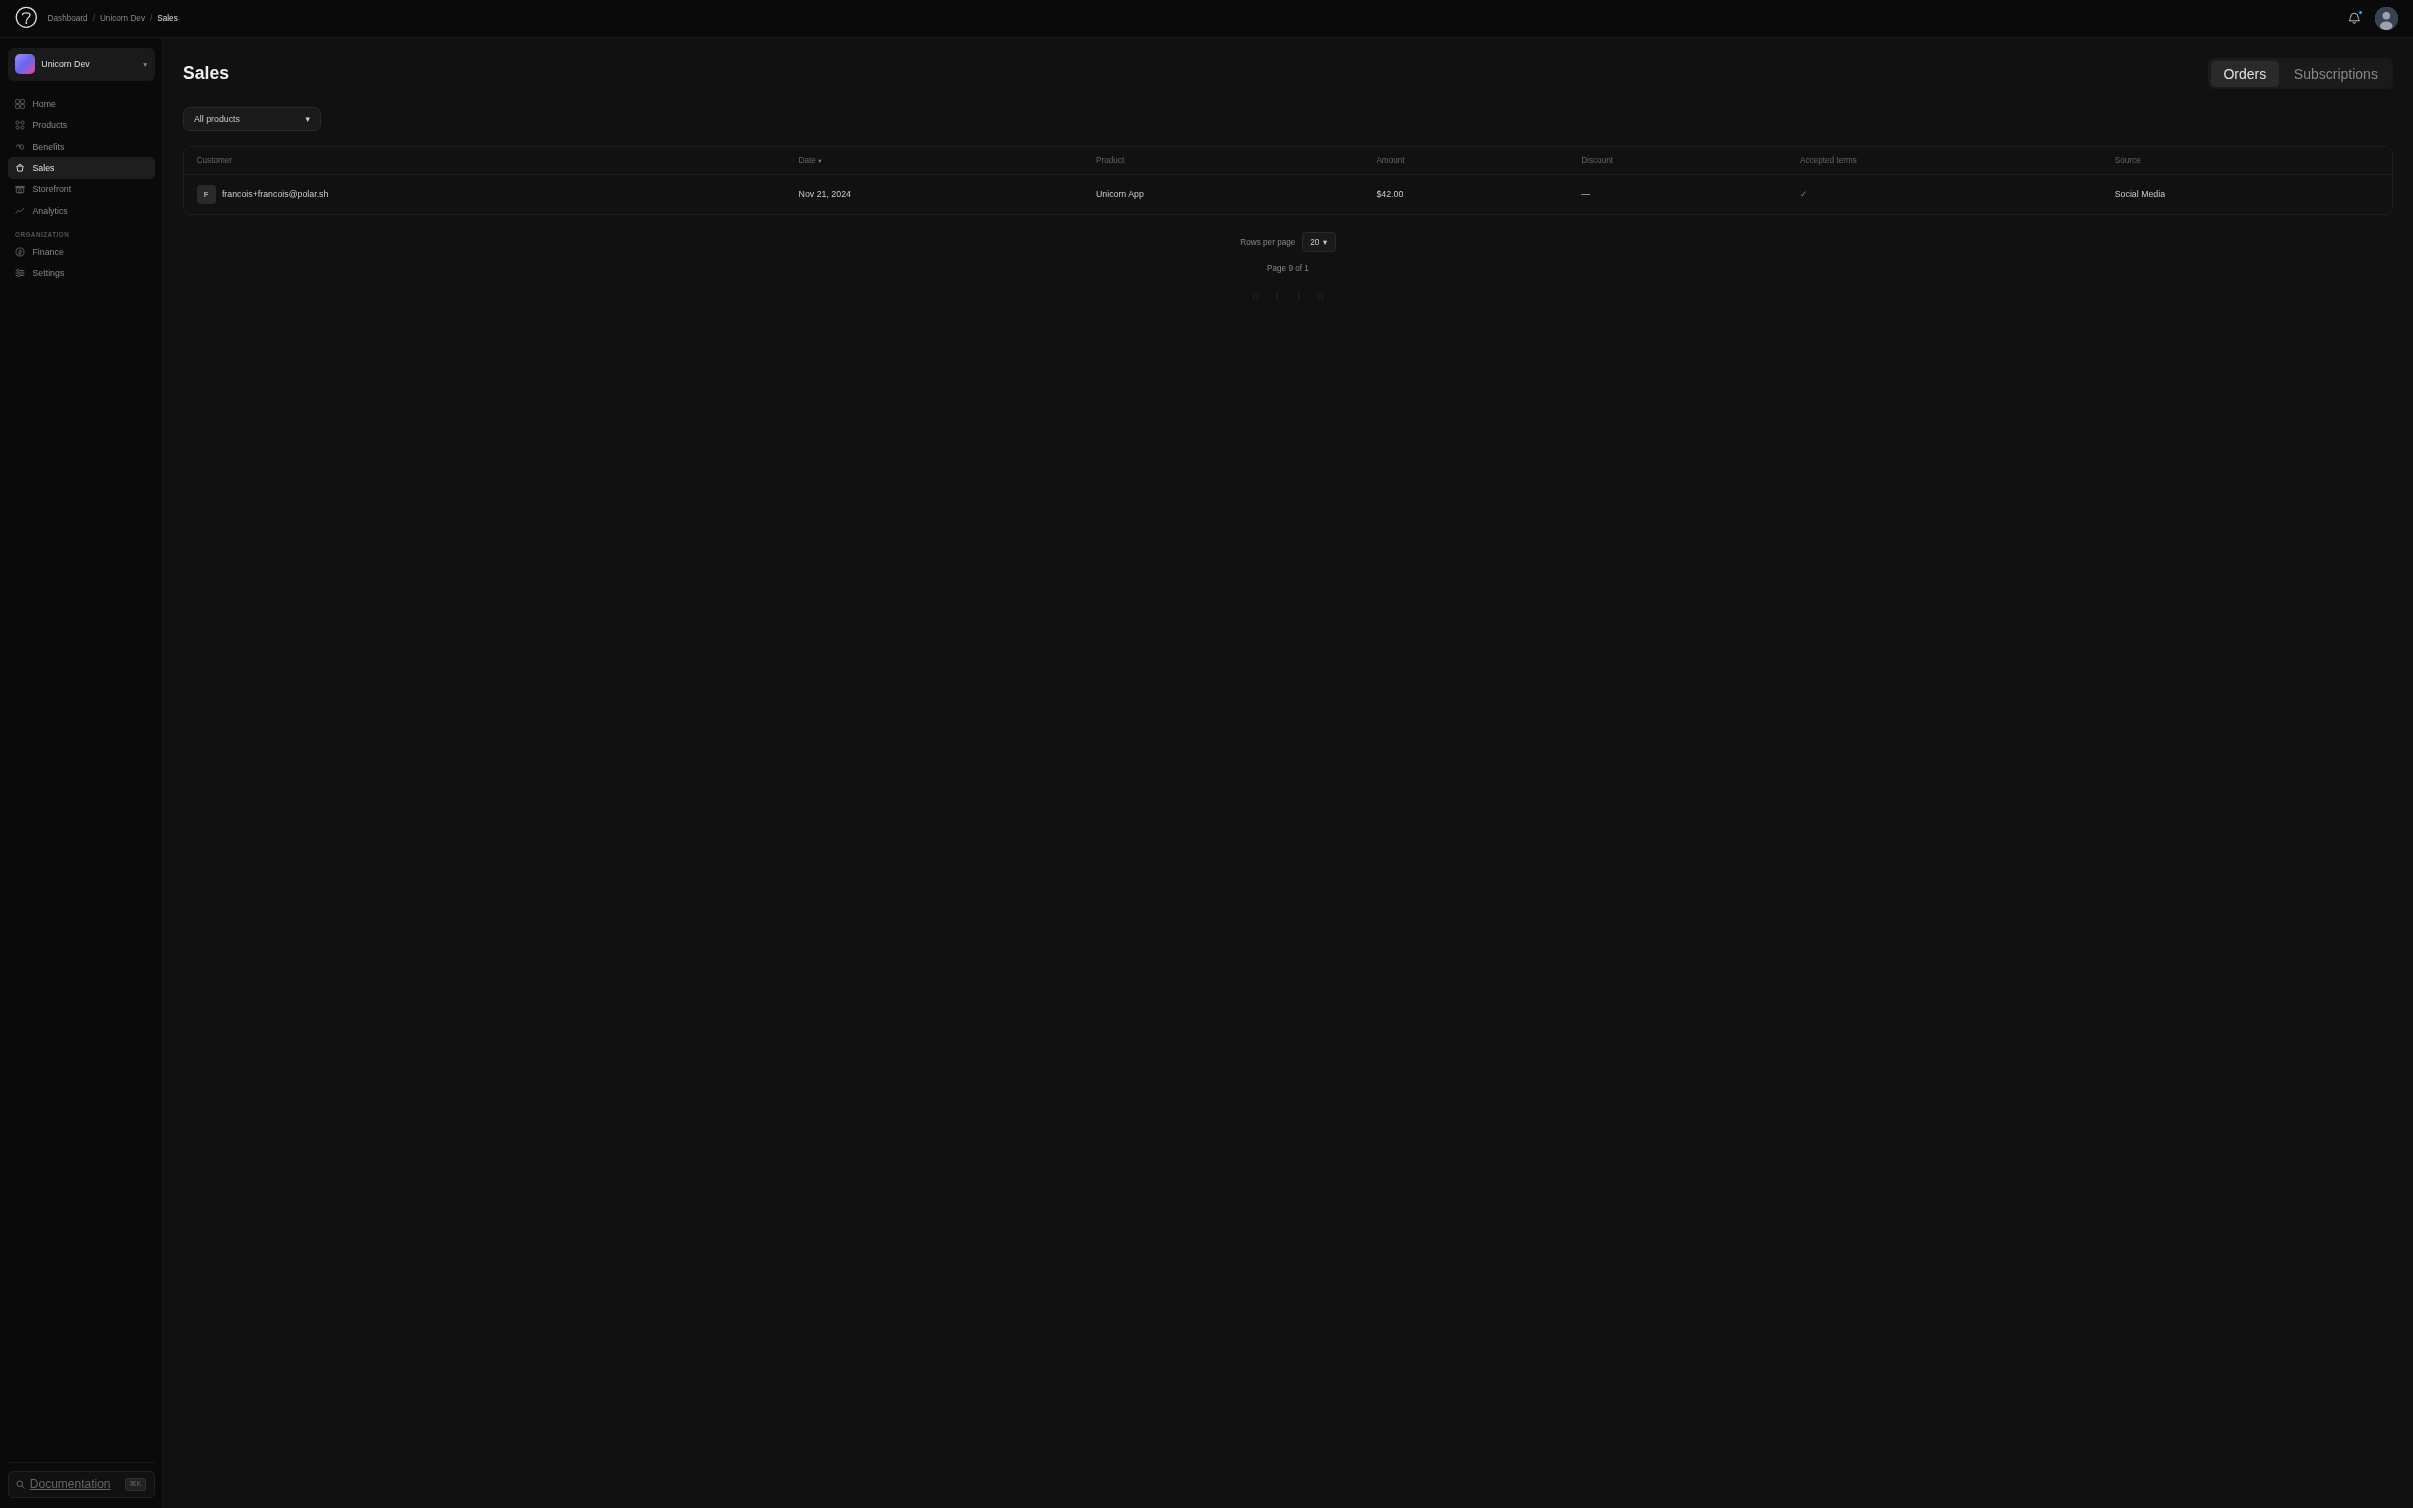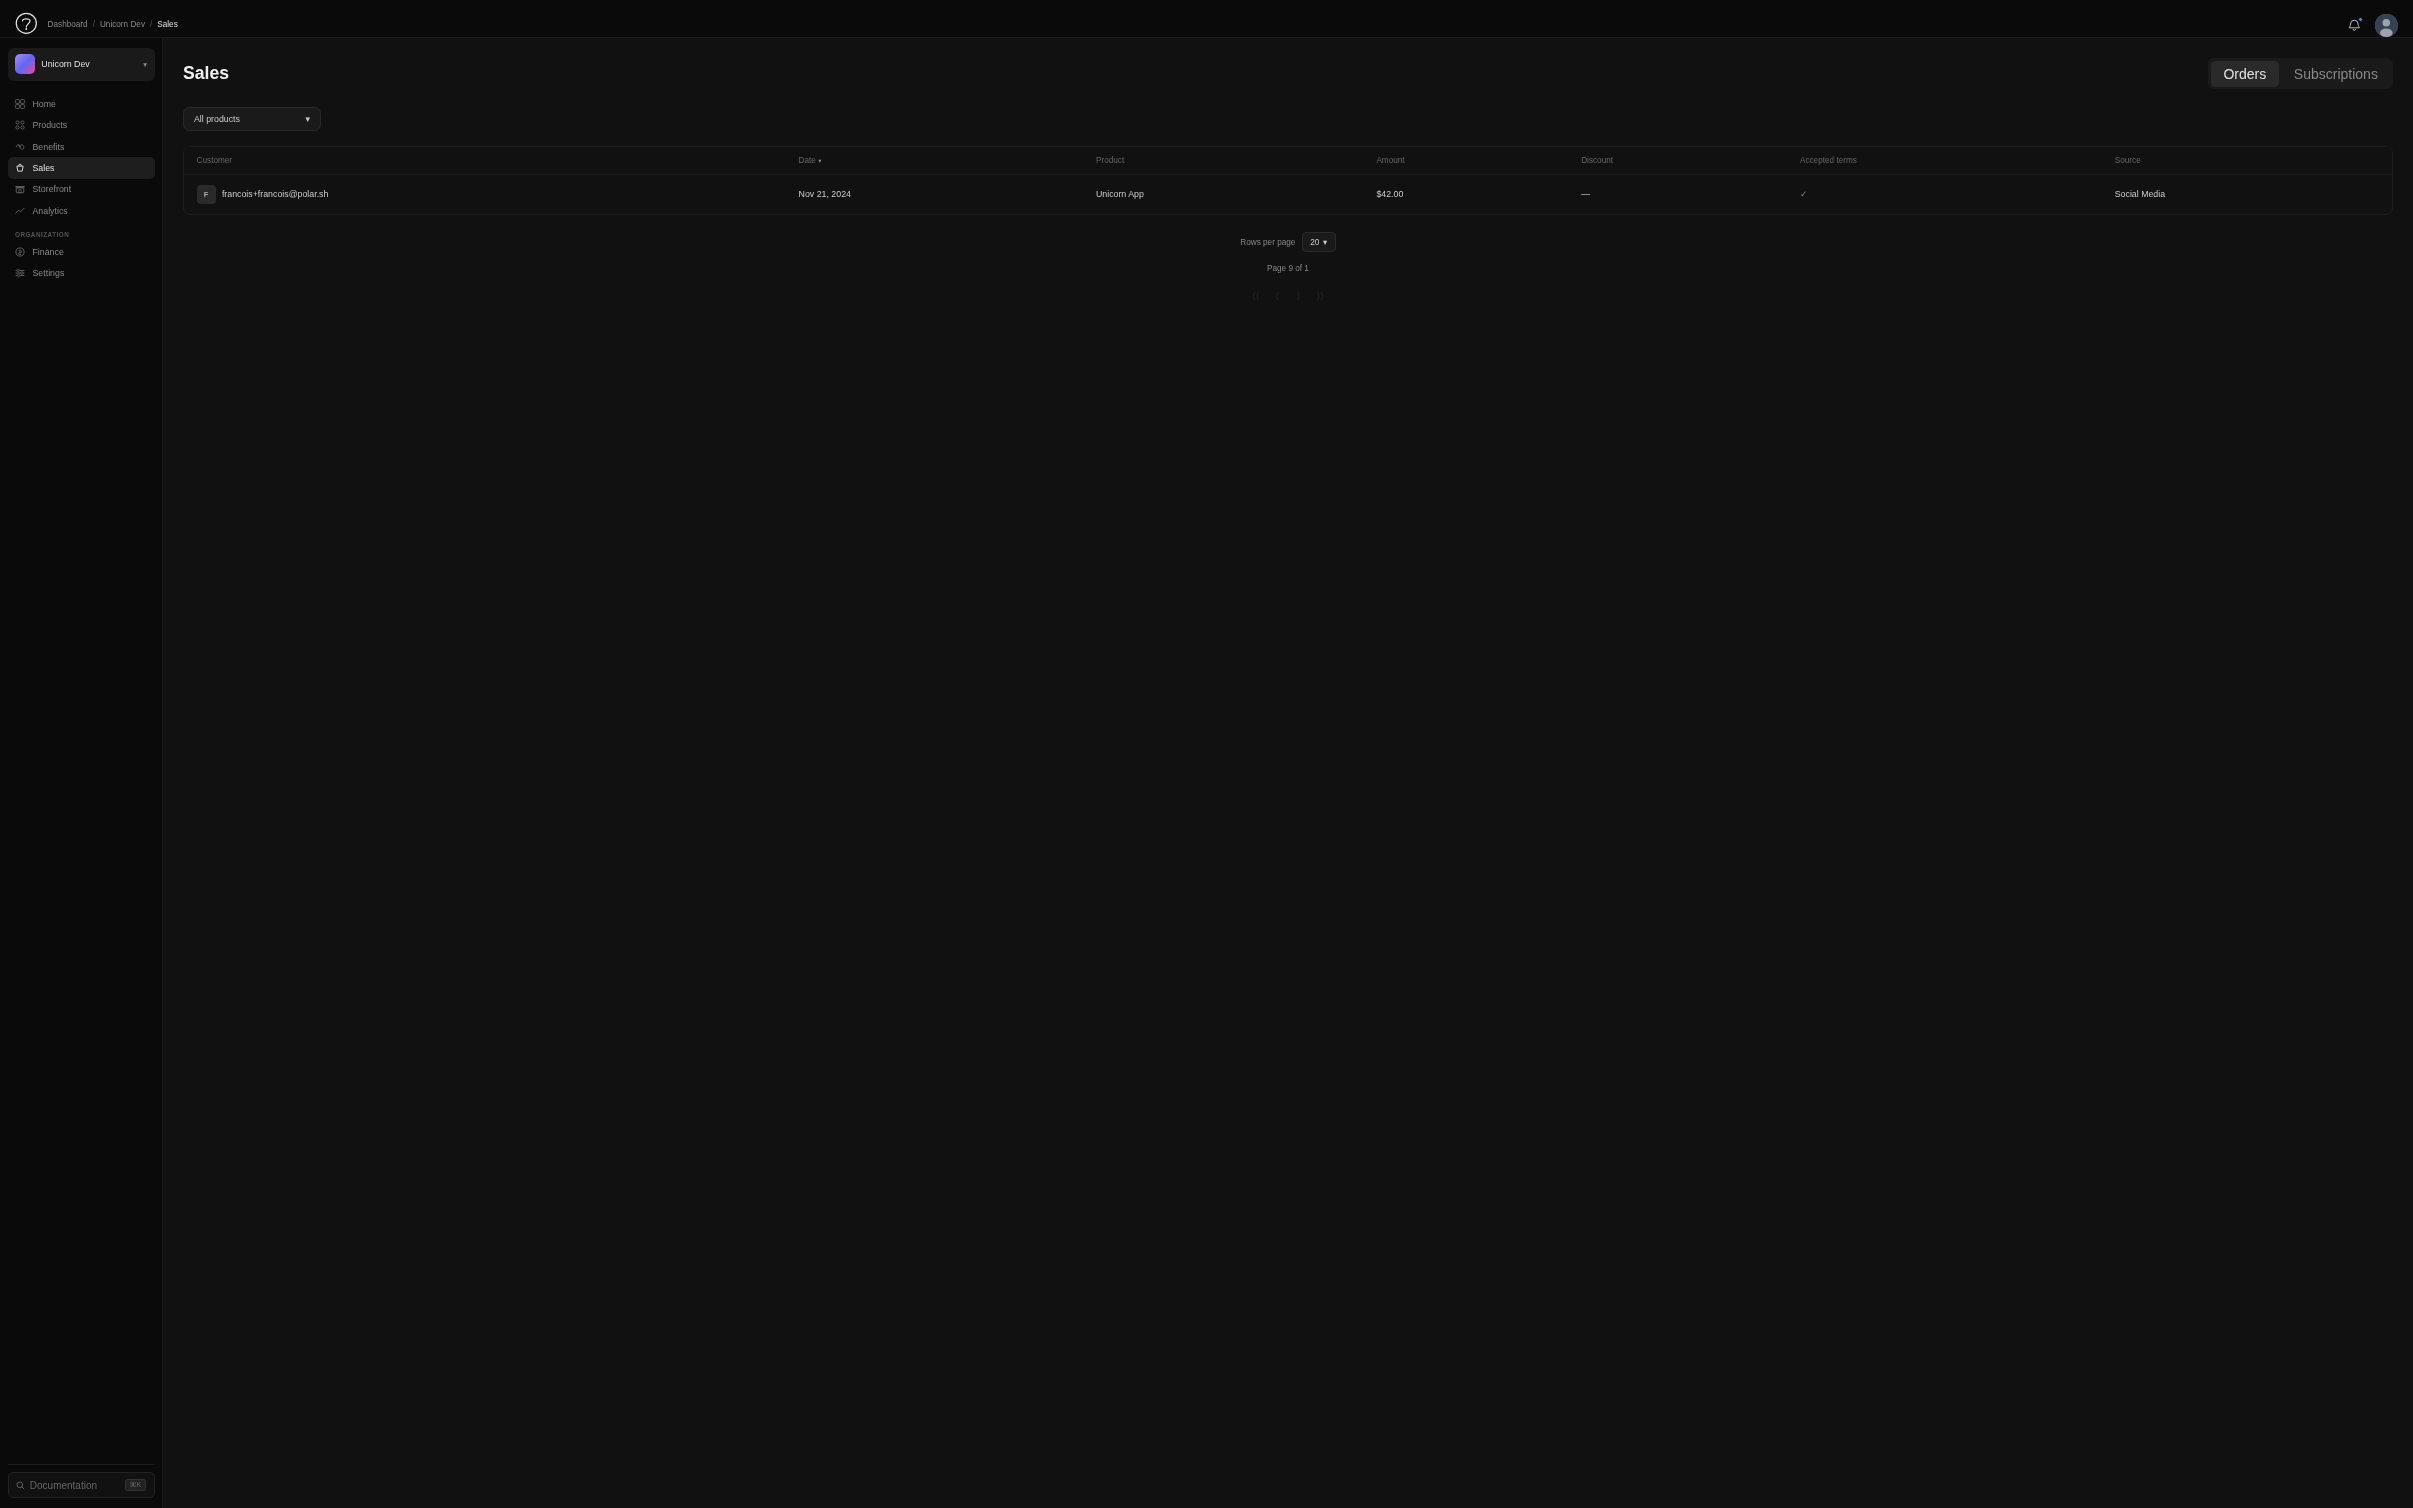--- a/index.html
+++ b/index.html
@@ -10,21 +10,21 @@
       font-size: 8.8px;
       height: 100vh;
       display: flex;
       flex-direction: column;
       overflow: hidden;
     }
 
     
     .topbar {
       display: flex;
-      align-items: flex-end;
+      align-items: center;
       justify-content: space-between;
       padding: 0 15px;
       height: 38px;
       background: #0a0a0a;
       border-bottom: 0.6px solid #1a1a1a;
       flex-shrink: 0;
     }
     .topbar-left {
       display: flex;
       align-items: center;
@@ -163,21 +163,21 @@
     .doc-search {
       display: flex;
       align-items: center;
       gap: 5px;
       padding: 5.7px 7.5px;
       background: #111;
       border-radius: 5px;
       border: 0.6px solid #222;
       cursor: pointer;
     }
-    .doc-search-text { flex: 1; color: #666; font-size: 10px; }
+    .doc-search-text { flex: 1; color: #666; font-size: 12px; text-decoration: underline; }
     .kbd {
       background: #222;
       border: 0.6px solid #333;
       border-radius: 2.5px;
       padding: 1.3px 3.8px;
       font-size: 7px;
       color: #666;
     }
 
     

